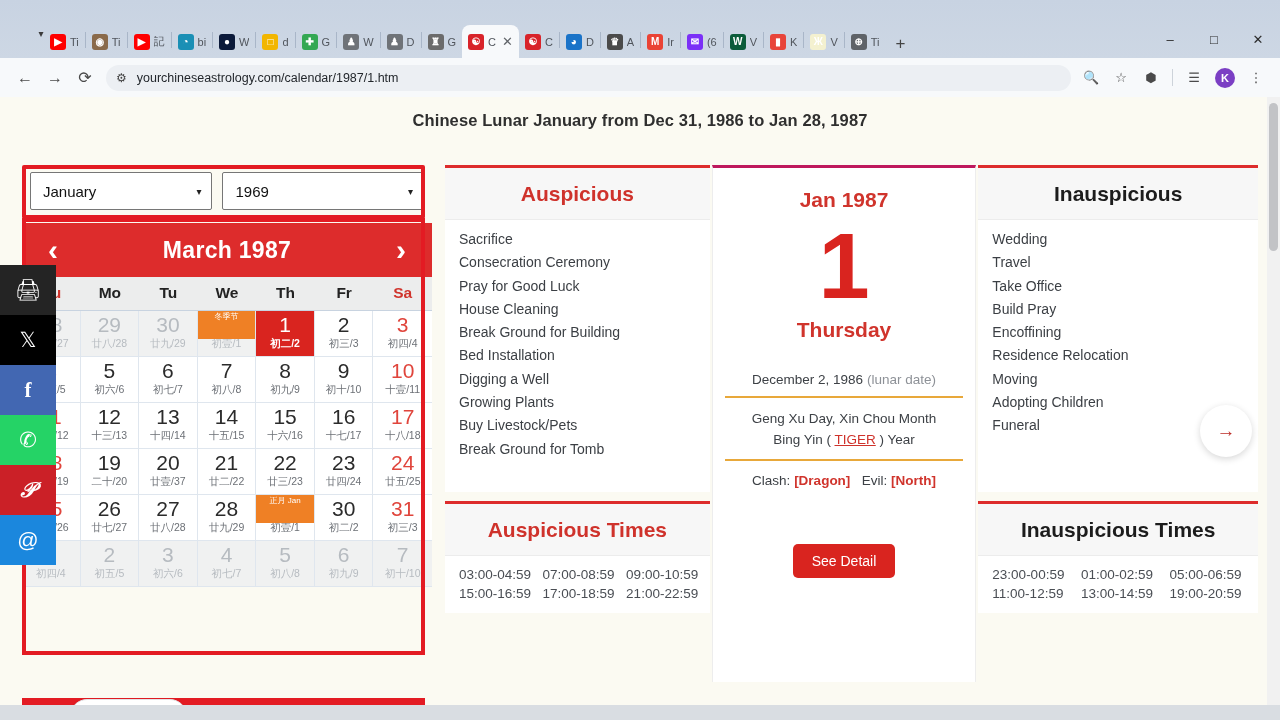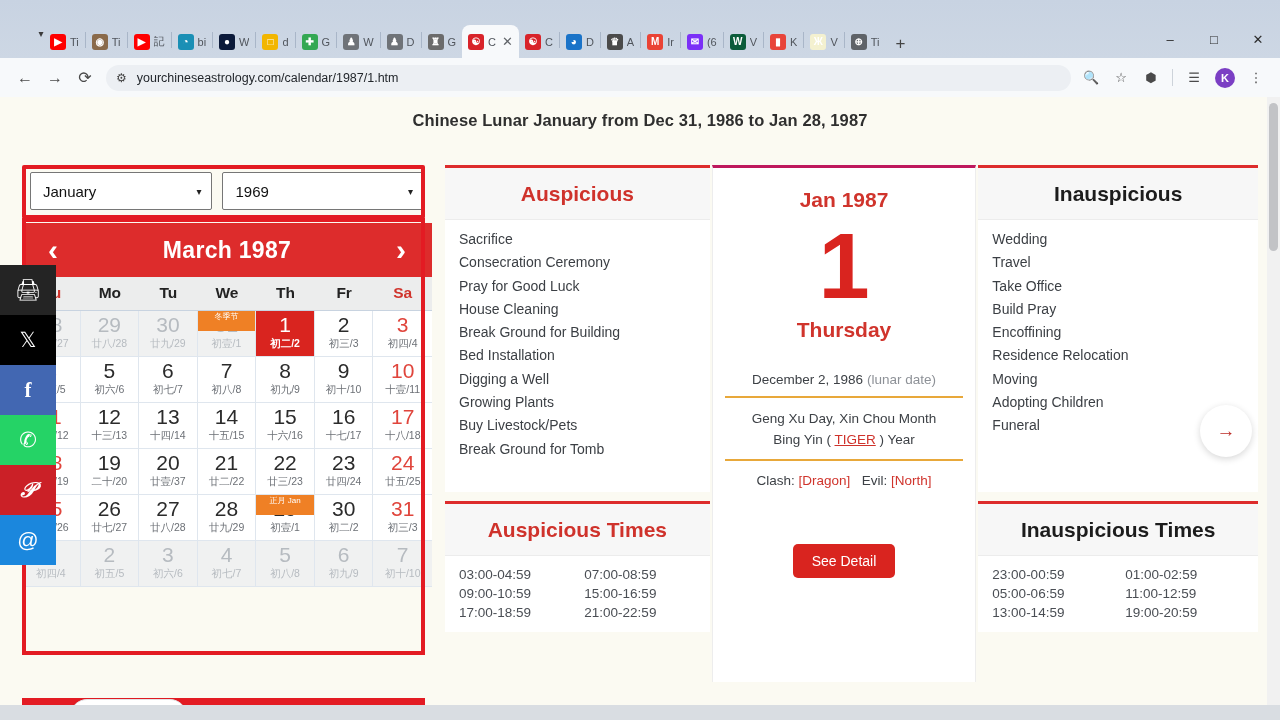--- a/index.html
+++ b/index.html
@@ -126,21 +126,21 @@
   .cell .dn { font-size: 21px; line-height: 23px; color: #2b2b2b; }
   .cell .ln { font-size: 10.5px; color: #6c7076; line-height: 14px; }
   .cell.red .dn { color: #e0453c; }
   .cell.muted { background: #f0f1f1; }
   .cell.muted .dn { color: #b6bbc0; }
   .cell.muted .ln { color: #b6bbc0; }
   .cell.today { background: #d9241f; }
   .cell.today .dn { color: #fff; }
   .cell.today .ln { color: #fff; font-weight: bold; }
   .badge {
-    position: absolute; top: 0; left: 0; right: 0; height: 20px;
+    position: absolute; top: 0; left: 0; right: 0; height: 28px;
     background: #ef8025; color: #fff; font-size: 8px; line-height: 12px;
     overflow: hidden; text-align:center;
   }
   .cal-redframe {
     position: absolute; top: 53px; left: 0; width: 403px; height: 437px;
     border: 4px solid #e31b23; pointer-events: none;
   }
   .pers-tip {
     position: absolute; left: 48px; top: 534px; width: 117px; height: 34px;
     background: #fff; border: 1px solid #e2e4e7; border-radius: 17px;
@@ -154,40 +154,40 @@
   .col.wide { width: 280px; }
   .panel { background: #fff; border-top: 3px solid #dd2c2c; }
   .panel-hd {
     background: #f7f7f7; text-align: center; padding: 14px 0 13px;
     font-size: 21px; font-weight: bold; border-bottom: 1px solid #ececec;
   }
   .panel-hd.red { color: #cf322b; }
   .panel-hd.dark { color: #1c1c1c; }
   .list { padding: 8px 0 10px 14px; }
   .list div { font-size: 14px; color: #3b3f44; line-height: 23.3px; }
-  .times { padding: 11px 0 12px 0; display: grid; grid-template-columns: 1fr 1fr;
+  .times { padding: 11px 0 12px 0; display: grid; grid-template-columns: 1fr 1fr 1fr;
            column-gap: 0; row-gap: 4px; padding-left: 14px; }
   .times div { font-size: 13.5px; color: #4a4e54; }
 
   
   .center { width: 265px; }
   .c-panel { background: #fff; border-top: 3px solid #be185d; height: 517px;
              border-left: 1px solid #ededed; border-right: 1px solid #ededed;
              text-align: center; }
   .c-month { color: #d0342c; font-size: 21px; font-weight: bold; padding-top: 20px; }
   .c-big { color: #d9241f; font-size: 92px; font-weight: bold; line-height: 96px;
            padding-top: 6px; font-family: "Liberation Sans", sans-serif; }
   .c-dow { color: #d0342c; font-size: 21px; font-weight: bold; padding-top: 4px; }
   .c-lunar { font-size: 13.5px; color: #3d4146; padding: 30px 12px 9px; }
   .c-lunar .gray { color: #8d9197; }
   .hr-gold { height: 2px; background: #e8a83a; margin: 0 12px; }
   .c-gz { font-size: 13.5px; color: #3d4146; padding: 10px 12px 9px; line-height: 21px; }
   .c-gz u { text-decoration: underline; color: #cf322b; }
   .c-clash { font-size: 13.5px; color: #3d4146; padding: 12px 0 0; }
-  .c-clash b { color: #d0342c; font-weight: normal; }
+  .c-clash b { color: #d0342c; font-weight: bold; }
   .see-detail {
     display: inline-block; background: #d9241f; color: #fff; font-size: 14px;
     padding: 9px 19px; border-radius: 5px; margin-top: 56px;
   }
   .circ-arrow {
     position: absolute; right: 28px; top: 308px; width: 52px; height: 52px;
     border-radius: 50%; background: #fff; box-shadow: 0 2px 7px rgba(0,0,0,.16);
     display: flex; align-items: center; justify-content: center;
     color: #bb2b26; font-size: 19px; z-index: 20;
   }

